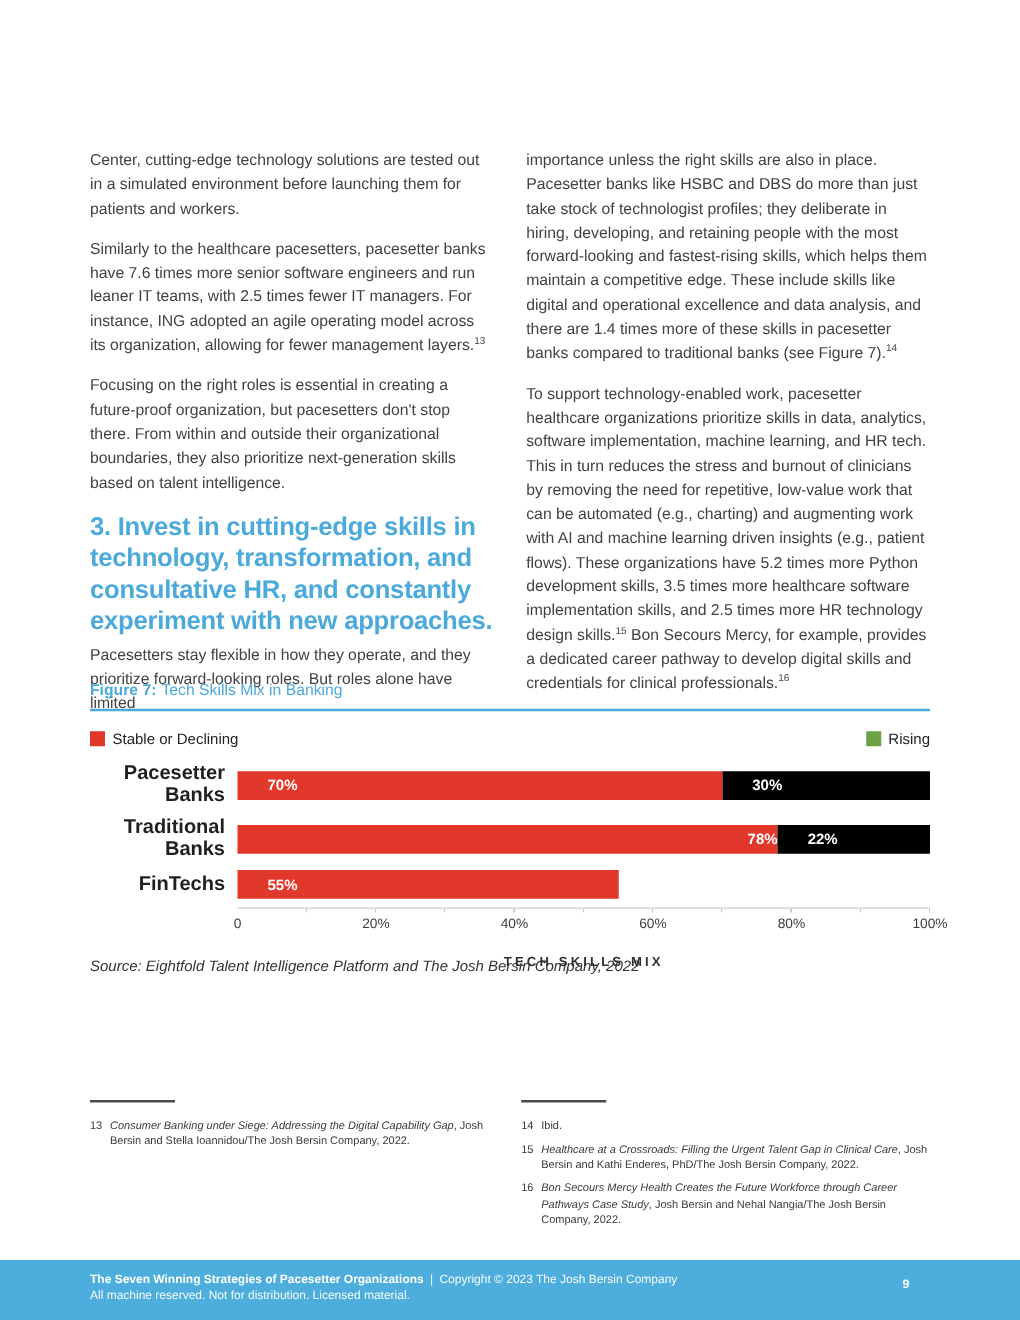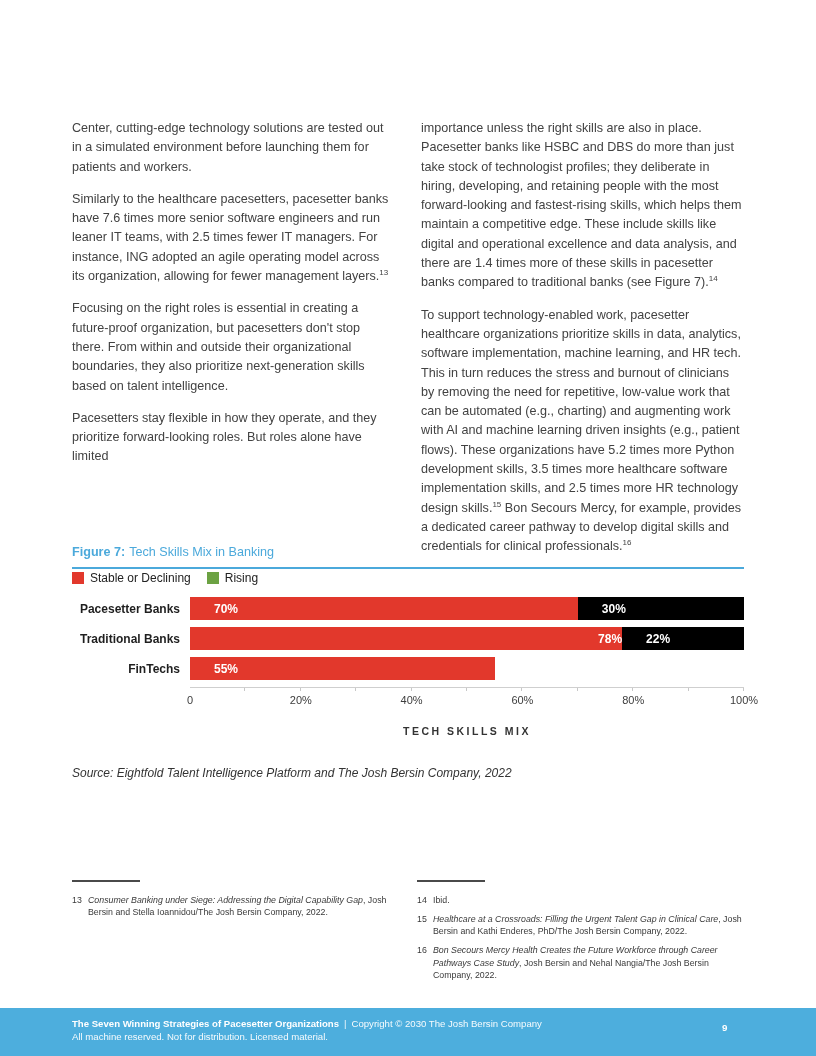--- a/index.html
+++ b/index.html
@@ -13,29 +13,29 @@
   .col p { margin-bottom:13px; }
   .col p:last-child { margin-bottom:0; }
   sup { font-size:8px; line-height:0; }
   .section-heading { color:#4BA9DB; font-weight:700; font-size:20.5px; line-height:25px; margin:4px 0 6px 0; letter-spacing:-0.2px; }
 
   
   .figure { position:absolute; top:545px; left:72px; width:672px; }
   .fig-caption { font-size:12.6px; color:#4BA9DB; }
   .fig-caption .fig-label { font-weight:700; margin-right:4px; }
   .fig-rule { margin-top:8px; height:2px; background:#4BA9DB; width:672px; }
-  .legend { margin-top:2px; display:flex; justify-content:flex-start; align-items:center; gap:16px; font-size:12px; color:#222; }
+  .legend { margin-top:15px; display:flex; justify-content:space-between; align-items:center; gap:16px; font-size:12px; color:#222; }
   .legend-item { display:flex; align-items:center; gap:6px; }
   .swatch { width:12px; height:12px; display:inline-block; }
   .swatch.red { background:#E2382C; }
   .swatch.green { background:#6CA243; }
 
   .chart { margin-top:12px; }
   .chart-row { display:flex; align-items:center; margin-bottom:7px; }
-  .row-label { width:118px; padding-right:10px; text-align:right; font-weight:700; font-size:12px; color:#1f1f1f; flex:none; }
+  .row-label { width:118px; padding-right:10px; text-align:right; font-weight:700; font-size:16px; color:#1f1f1f; flex:none; }
   .bar { flex:1; height:23px; display:flex; }
   .seg { height:100%; display:flex; align-items:center; }
   .seg span { color:#fff; font-weight:700; font-size:12px; padding-left:24px; white-space:nowrap; }
   .seg.red { background:#E2382C; }
   .seg.green { background:#000000; }
 
   .axis-wrap { margin-left:118px; position:relative; height:30px; }
   .axis-line { border-top:1px solid #cfcfcf; height:4px;
     background-image:repeating-linear-gradient(to right,transparent 0,transparent calc(10% - 1px),#c8c8c8 calc(10% - 1px),#c8c8c8 10%); }
   .tick { position:absolute; top:7px; transform:translateX(-50%); font-size:11px; color:#3c3c3c; }
@@ -65,20 +65,21 @@
 </head>
 <body>
 
 <div class="page">
 
   <div class="columns">
     <div class="col">
       <p><span>Center, cutting-edge technology solutions are tested out in a simulated environment before launching them for patients and workers.</span></p>
       <p><span>Similarly to the healthcare pacesetters, pacesetter banks have 7.6 times more senior software engineers and run leaner IT teams, with 2.5 times fewer IT managers. For instance, ING adopted an agile operating model across its organization, allowing for fewer management layers.</span><sup>13</sup></p>
       <p><span>Focusing on the right roles is essential in creating a future-proof organization, but pacesetters don't stop there. From within and outside their organizational boundaries, they also prioritize next-generation skills based on talent intelligence.</span></p>
+      <h2 class="section-heading">3. Invest in cutting-edge skills in technology, transformation, and consultative HR, and constantly experiment with new approaches.</h2>
       <p><span>Pacesetters stay flexible in how they operate, and they prioritize forward-looking roles. But roles alone have limited</span></p>
     </div>
     <div class="col">
       <p><span>importance unless the right skills are also in place. Pacesetter banks like HSBC and DBS do more than just take stock of technologist profiles; they deliberate in hiring, developing, and retaining people with the most forward-looking and fastest-rising skills, which helps them maintain a competitive edge. These include skills like digital and operational excellence and data analysis, and there are 1.4 times more of these skills in pacesetter banks compared to traditional banks (see Figure 7).</span><sup>14</sup></p>
       <p><span>To support technology-enabled work, pacesetter healthcare organizations prioritize skills in data, analytics, software implementation, machine learning, and HR tech. This in turn reduces the stress and burnout of clinicians by removing the need for repetitive, low-value work that can be automated (e.g., charting) and augmenting work with AI and machine learning driven insights (e.g., patient flows). These organizations have 5.2 times more Python development skills, 3.5 times more healthcare software implementation skills, and 2.5 times more HR technology design skills.</span><sup>15</sup><span> Bon Secours Mercy, for example, provides a dedicated career pathway to develop digital skills and credentials for clinical professionals.</span><sup>16</sup></p>
     </div>
   </div>
 
   <div class="figure">
     <div class="fig-caption">
@@ -165,20 +166,20 @@
       <div class="fn">
         <span class="num">16</span>
         <span><span class="it">Bon Secours Mercy Health Creates the Future Workforce through Career Pathways Case Study</span><span>, Josh Bersin and Nehal Nangia/The Josh Bersin Company, 2022.</span></span>
       </div>
     </div>
   </div>
 
   <div class="footer">
     <div class="footer-inner">
       <div>
-        <span class="footer-title">The Seven Winning Strategies of Pacesetter Organizations</span><span class="footer-sep">|</span><span class="footer-copy">Copyright  © 2030 The Josh Bersin Company</span>
+        <span class="footer-title">The Seven Winning Strategies of Pacesetter Organizations</span><span class="footer-sep">|</span><span class="footer-copy">Copyright  © 2023 The Josh Bersin Company</span>
       </div>
       <div class="footer-line2">All machine reserved. Not for distribution. Licensed material.</div>
     </div>
     <div class="page-num">9</div>
   </div>
 
 </div>
 
 </body></html>

